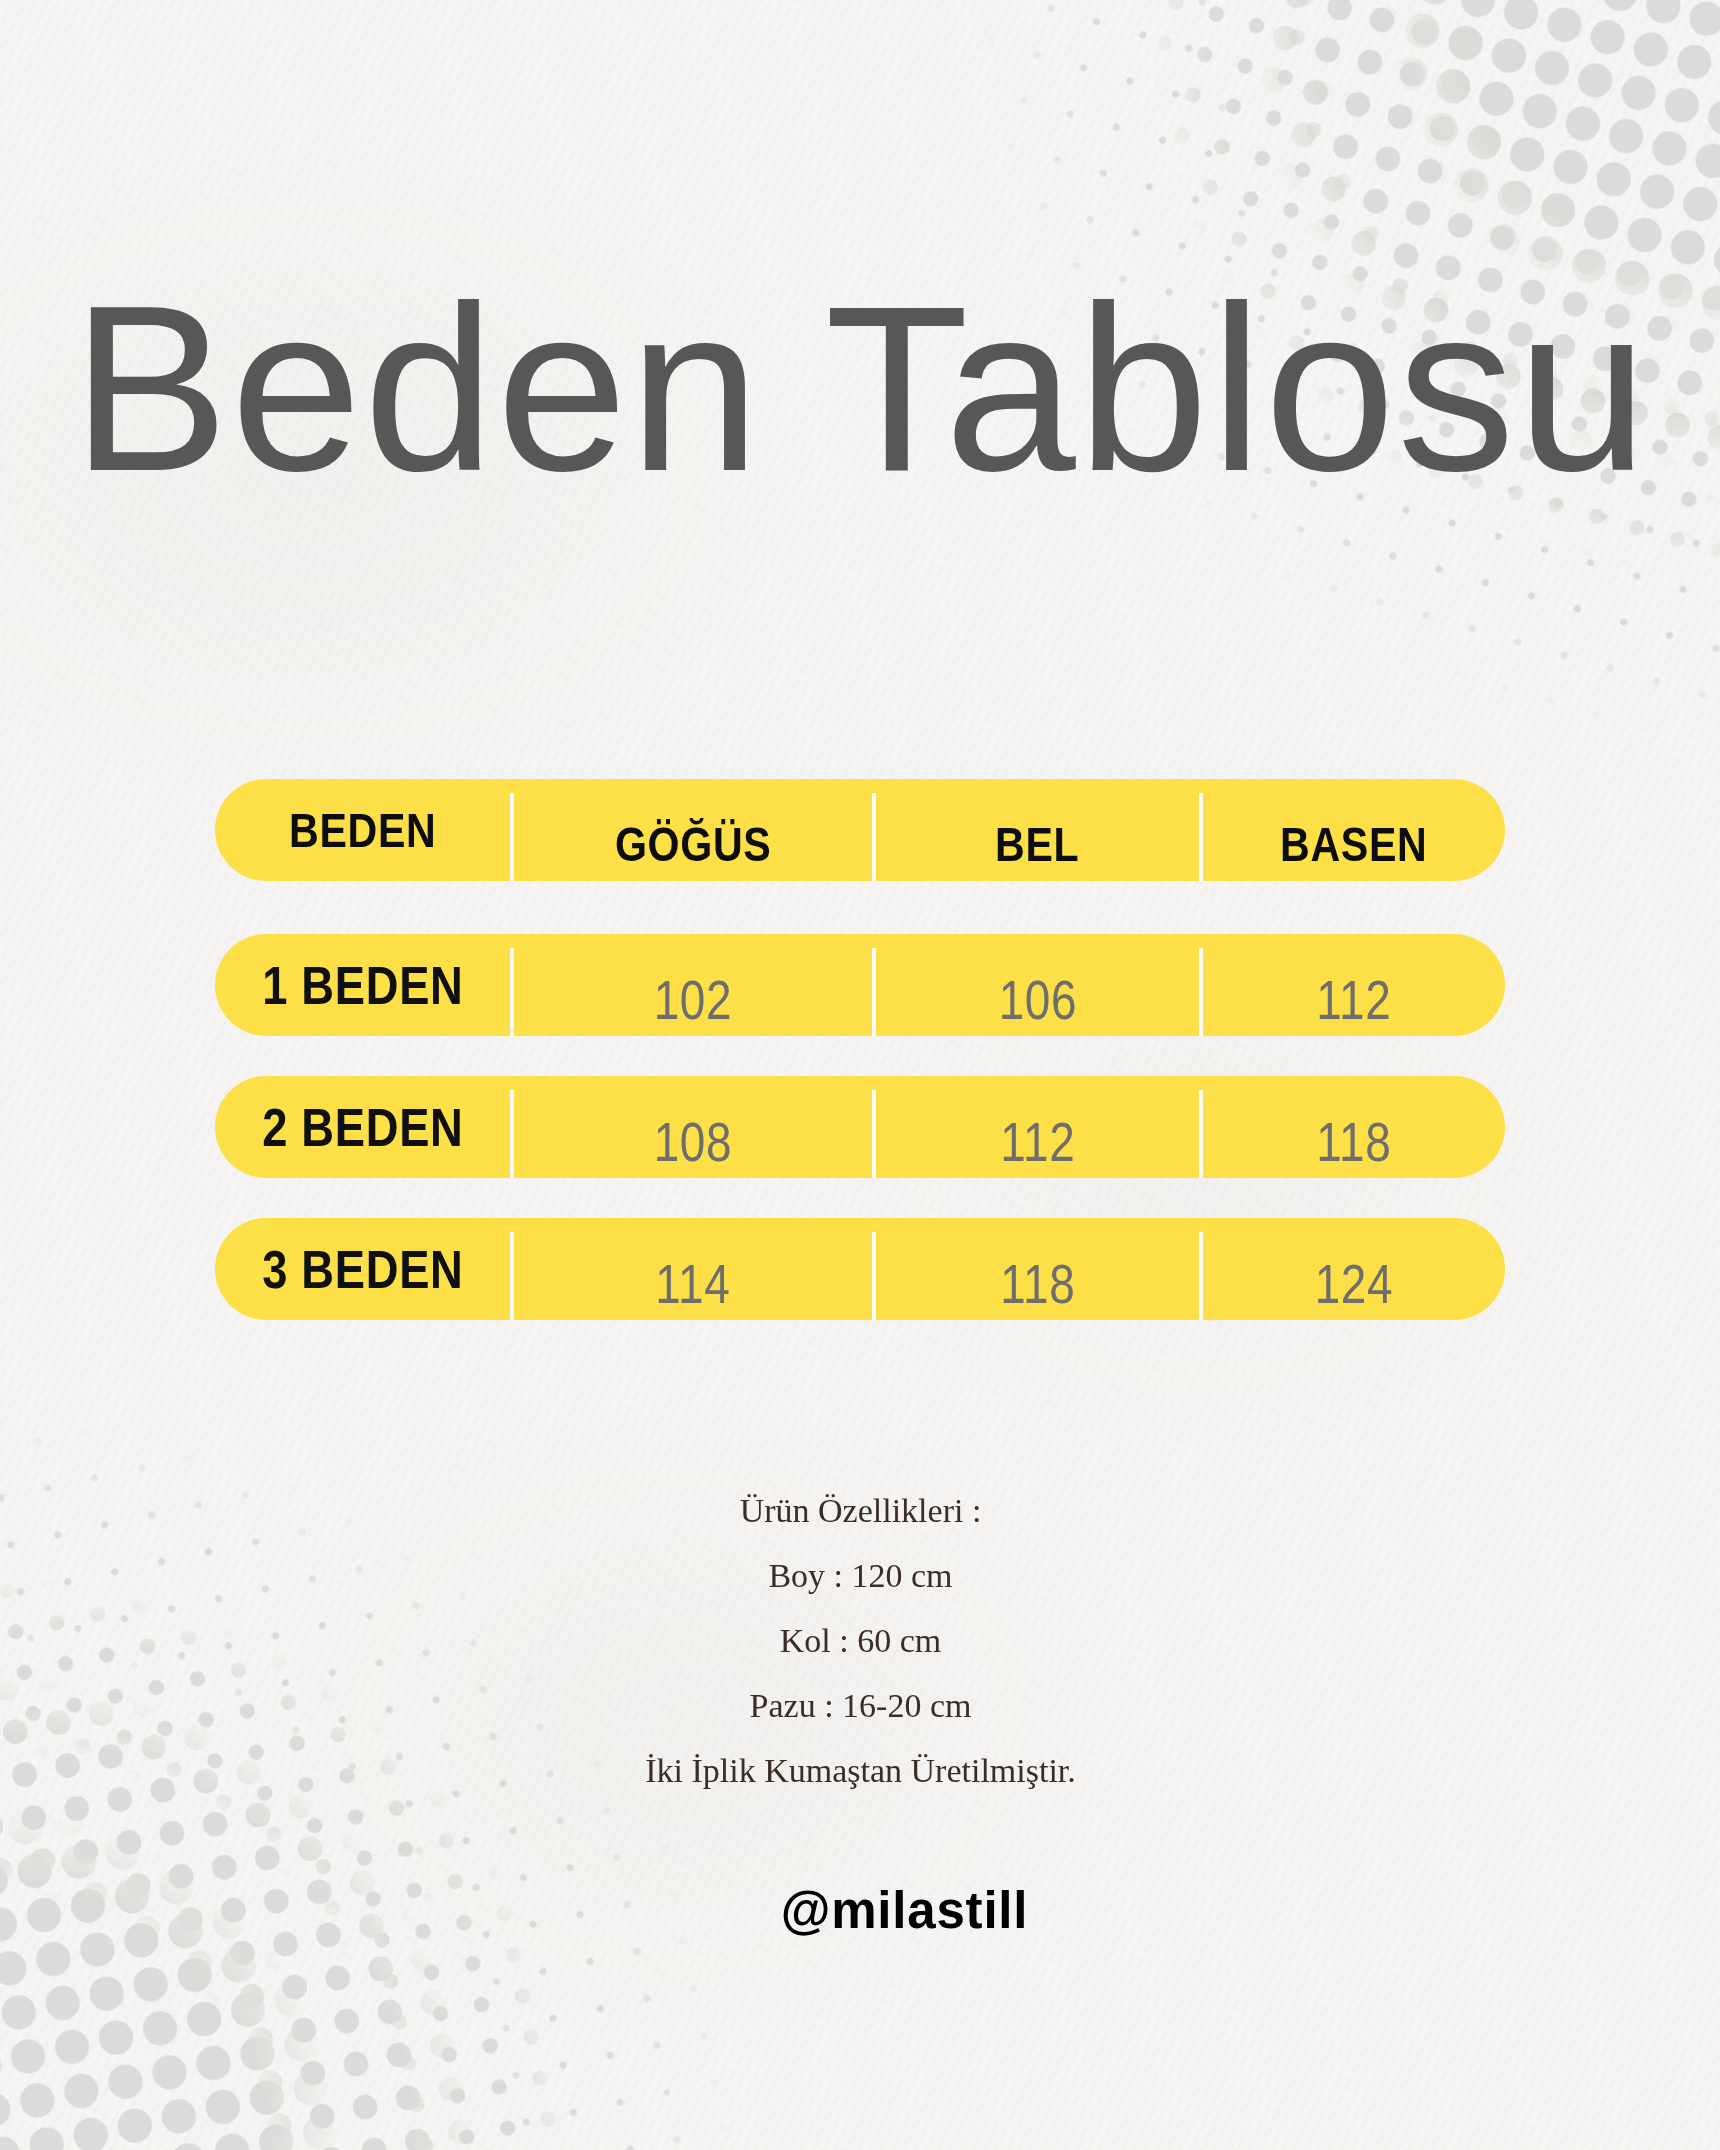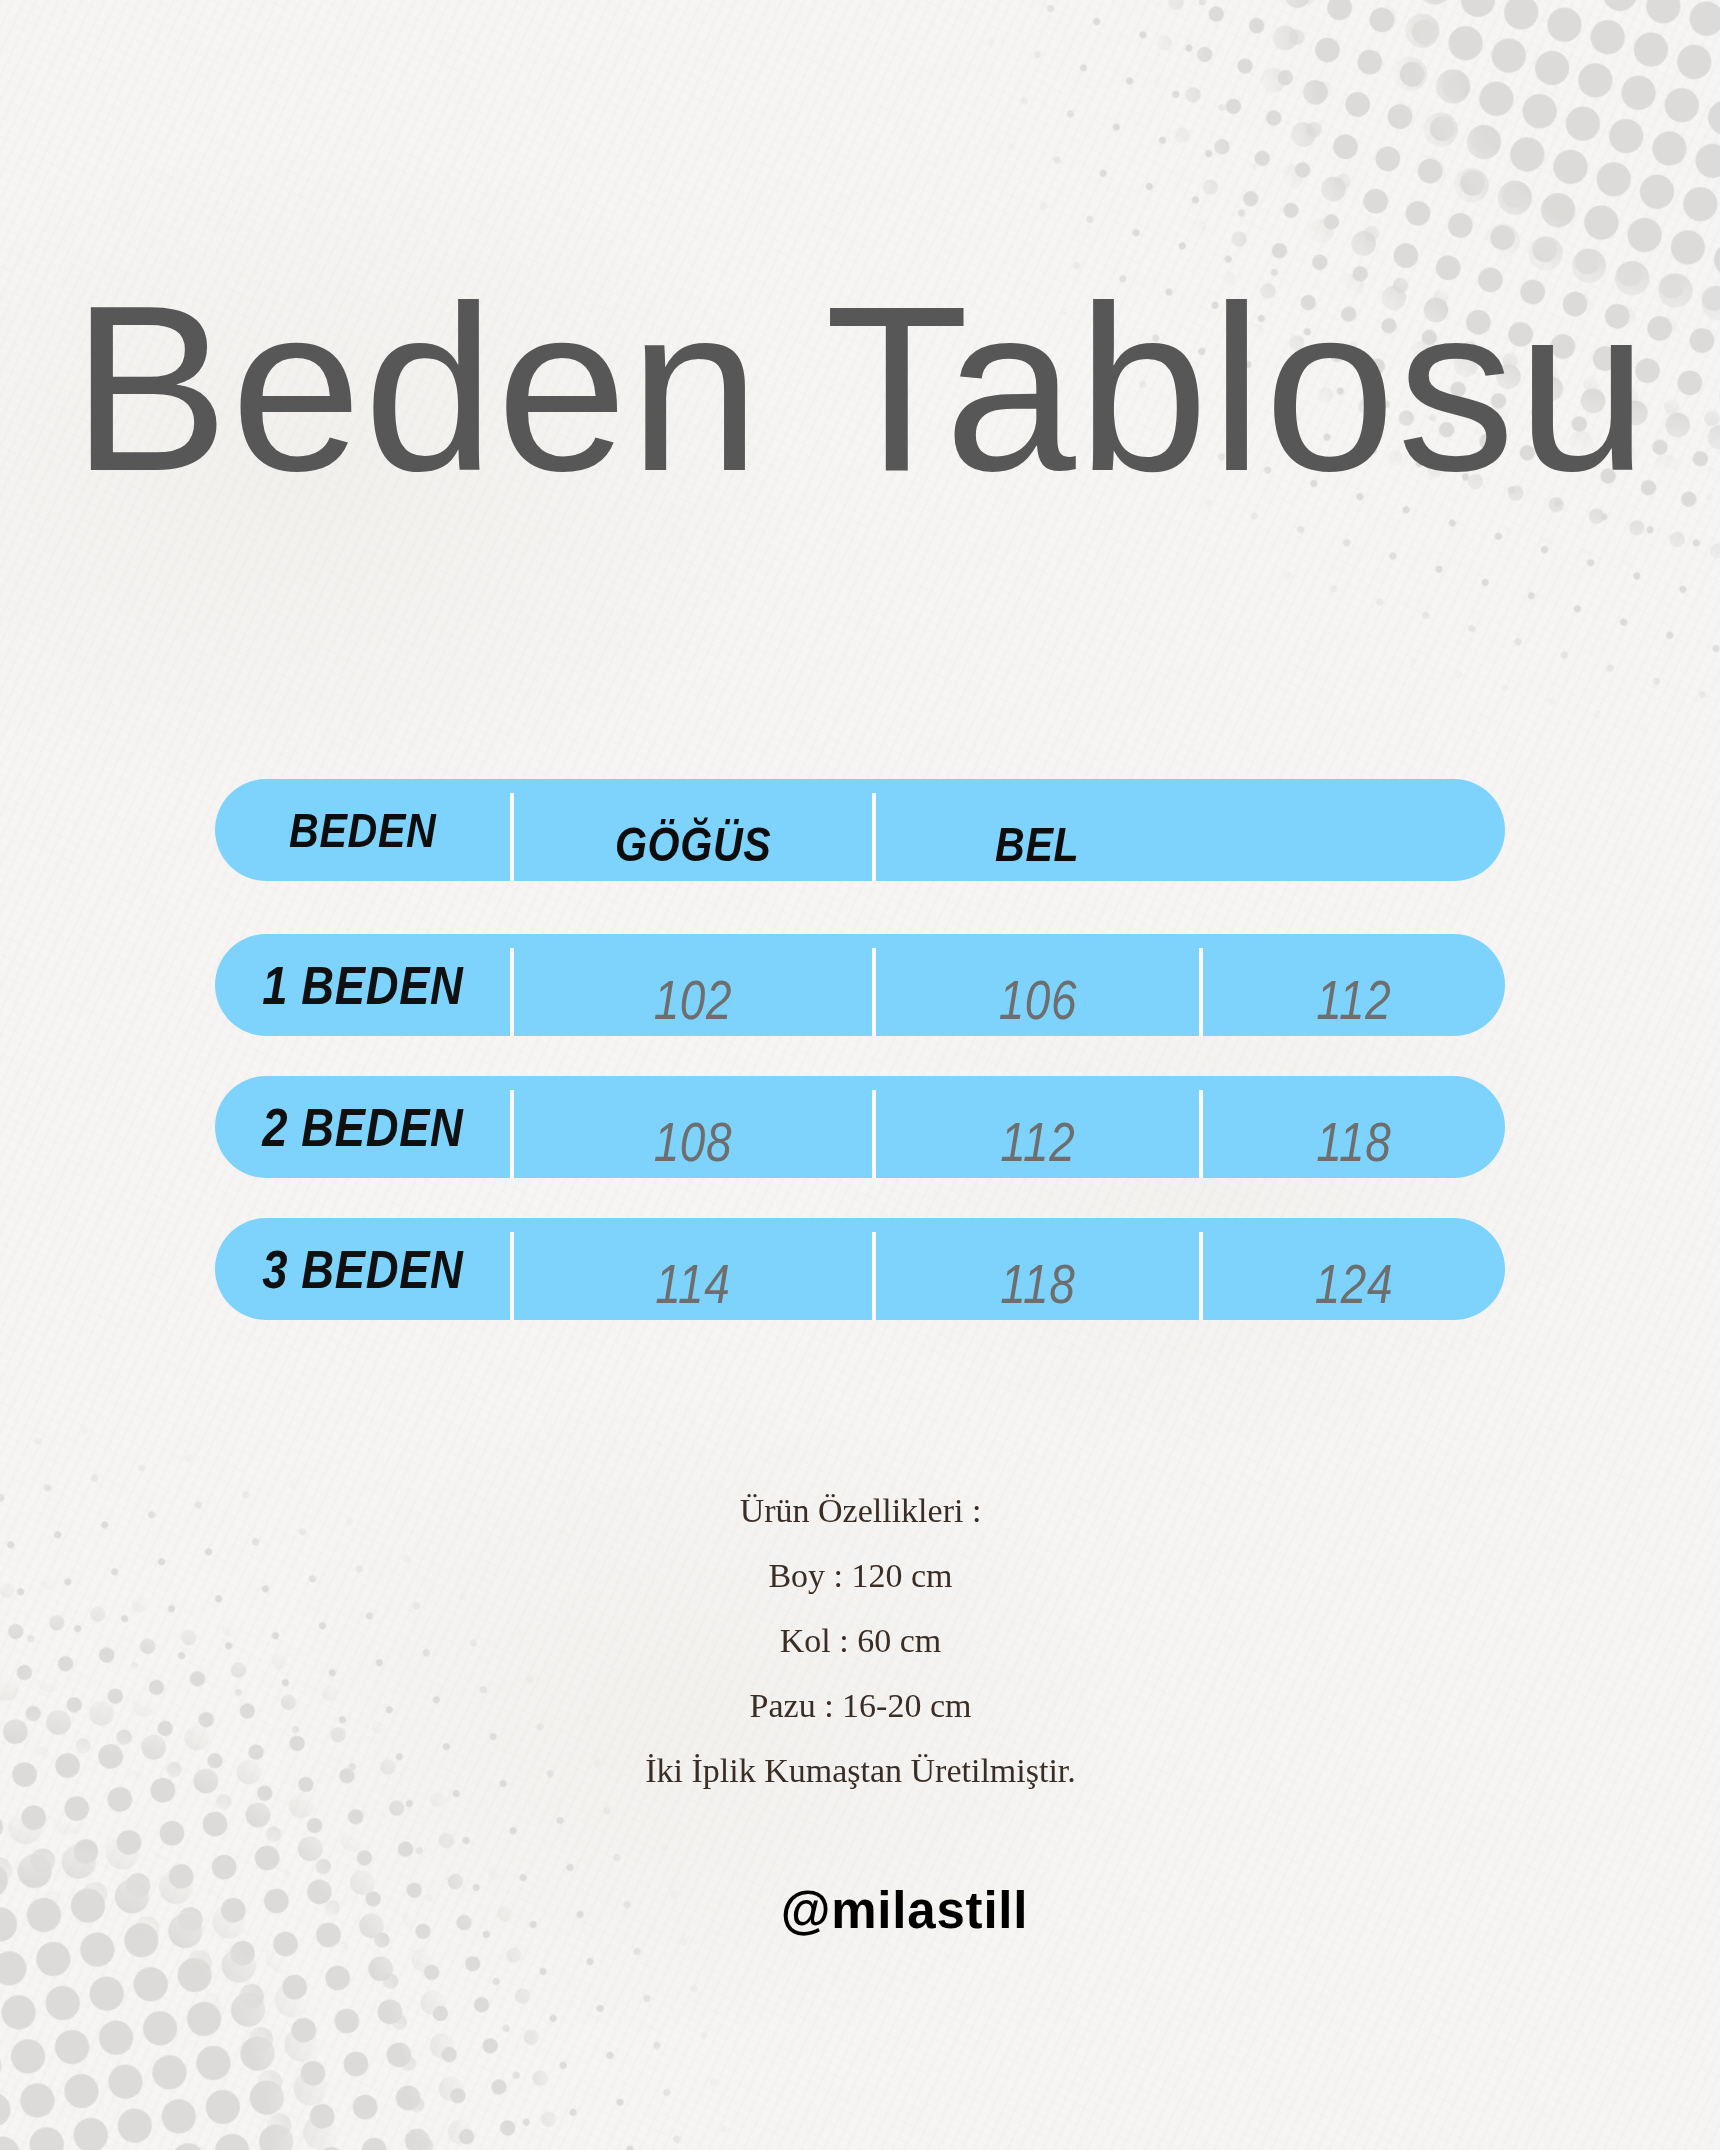--- a/index.html
+++ b/index.html
@@ -52,22 +52,22 @@
   .title{
     position:absolute;top:253px;left:0;width:100%;
     margin:0;text-align:center;
     font-size:236px;font-weight:300;line-height:1.15;
     color:#575757;letter-spacing:1.6px;white-space:nowrap;
   }
 
   
   .size-table{position:absolute;left:215px;top:779px;width:1290px;}
   .t-row{
-    height:102px;border-radius:56px;background:#7dd3fc;
-    display:flex;overflow:hidden;font-style:italic;
+    height:102px;border-radius:56px;background:#fde047;
+    display:flex;overflow:hidden;
   }
   .t-row.head{margin-bottom:53px;}
   .t-row.body{margin-bottom:40px;justify-content:space-between;}
   .t-row.body:last-child{margin-bottom:0;}
   .t-cell{
     display:flex;align-items:center;justify-content:center;
     box-sizing:border-box;height:100%;
   }
   .t-cell.c1{width:22.9%;}
   .t-cell.c2{width:28.0%;}
@@ -131,20 +131,23 @@
     <div class="t-row head">
       <div class="t-cell c1">
         <span class="h-label">BEDEN</span>
       </div>
       <div class="t-cell c2">
         <span class="h-label">GÖĞÜS</span>
       </div>
       <div class="t-cell c3">
         <span class="h-label">BEL</span>
       </div>
+      <div class="t-cell c4">
+        <span class="h-label">BASEN</span>
+      </div>
     </div>
 
     <div class="t-row body">
       <div class="t-cell c1">
         <span class="r-label">1 BEDEN</span>
       </div>
       <div class="t-cell c2">
         <span class="r-value">102</span>
       </div>
       <div class="t-cell c3">

